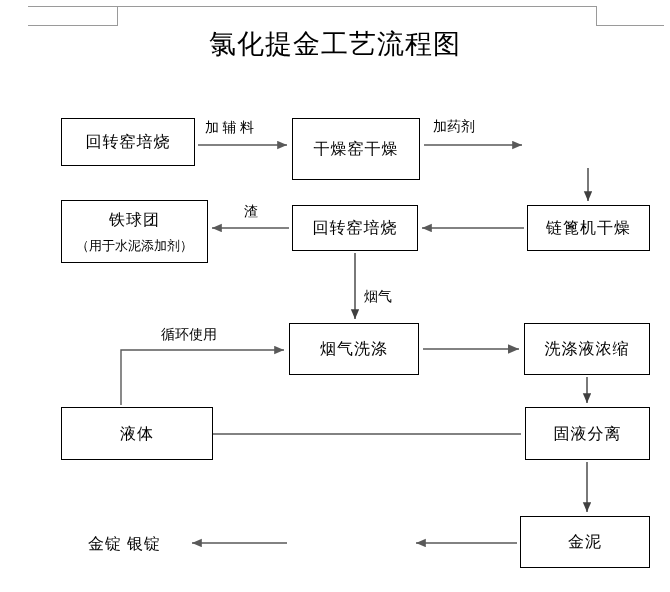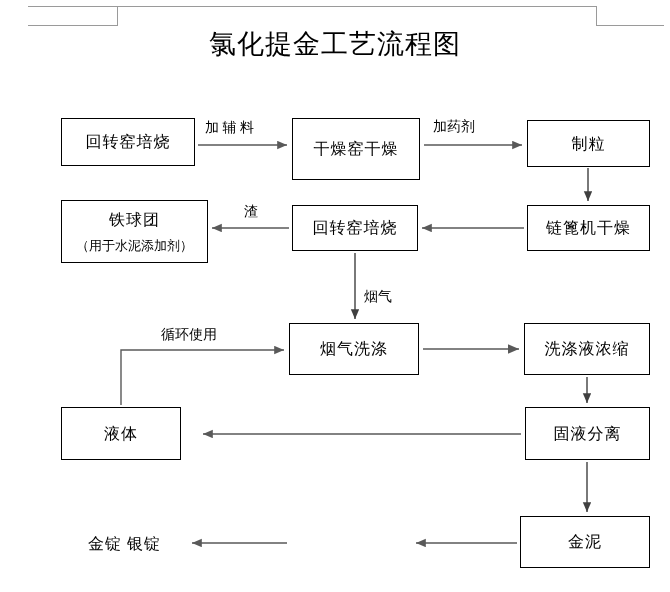--- a/index.html
+++ b/index.html
@@ -174,23 +174,20 @@
   </svg>
 
   <div class="box" style="left:61px; top:118px; width:134px; height:48px;">
     <span class="l1">回转窑培烧</span>
   </div>
 
   <div class="box" style="left:292px; top:118px; width:128px; height:62px;">
     <span class="l1">干燥窑干燥</span>
   </div>
 
-  <div class="box" style="left:527px; top:120px; width:123px; height:47px;">
-    <span class="l1">制粒</span>
-  </div>
 
   <div class="box" style="left:61px; top:200px; width:147px; height:63px;">
     <span class="l1">铁球团</span>
     <span class="l2">（用于水泥添加剂）</span>
   </div>
 
   <div class="box" style="left:292px; top:205px; width:126px; height:46px;">
     <span class="l1">回转窑培烧</span>
   </div>
 
@@ -199,21 +196,21 @@
   </div>
 
   <div class="box" style="left:289px; top:323px; width:130px; height:52px;">
     <span class="l1">烟气洗涤</span>
   </div>
 
   <div class="box" style="left:524px; top:323px; width:126px; height:52px;">
     <span class="l1">洗涤液浓缩</span>
   </div>
 
-  <div class="box" style="left:61px; top:407px; width:120px; height:53px;">
+  <div class="box" style="left:61px; top:407px; width:152px; height:53px;">
     <span class="l1">液体</span>
   </div>
 
   <div class="box" style="left:525px; top:407px; width:125px; height:53px;">
     <span class="l1">固液分离</span>
   </div>
 
 
   <div class="box" style="left:520px; top:516px; width:130px; height:52px;">
     <span class="l1">金泥</span>

